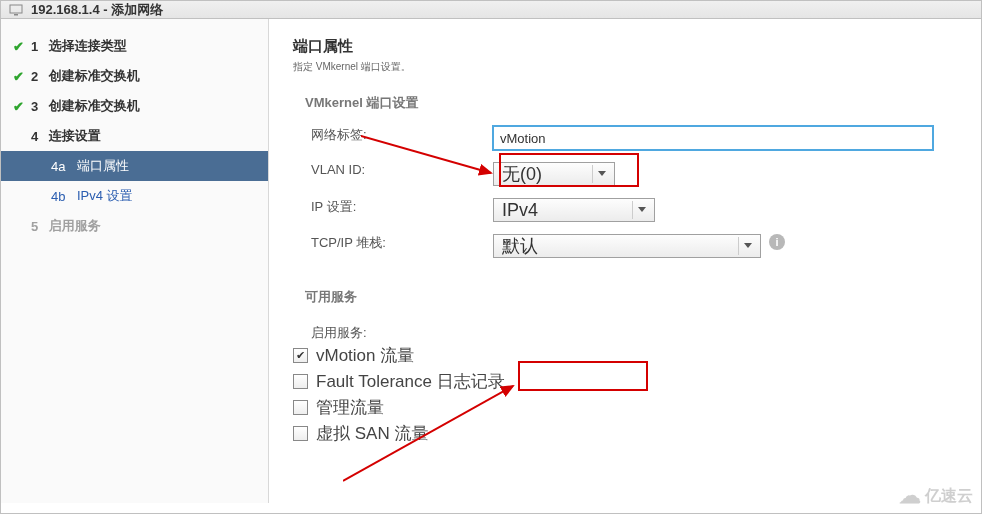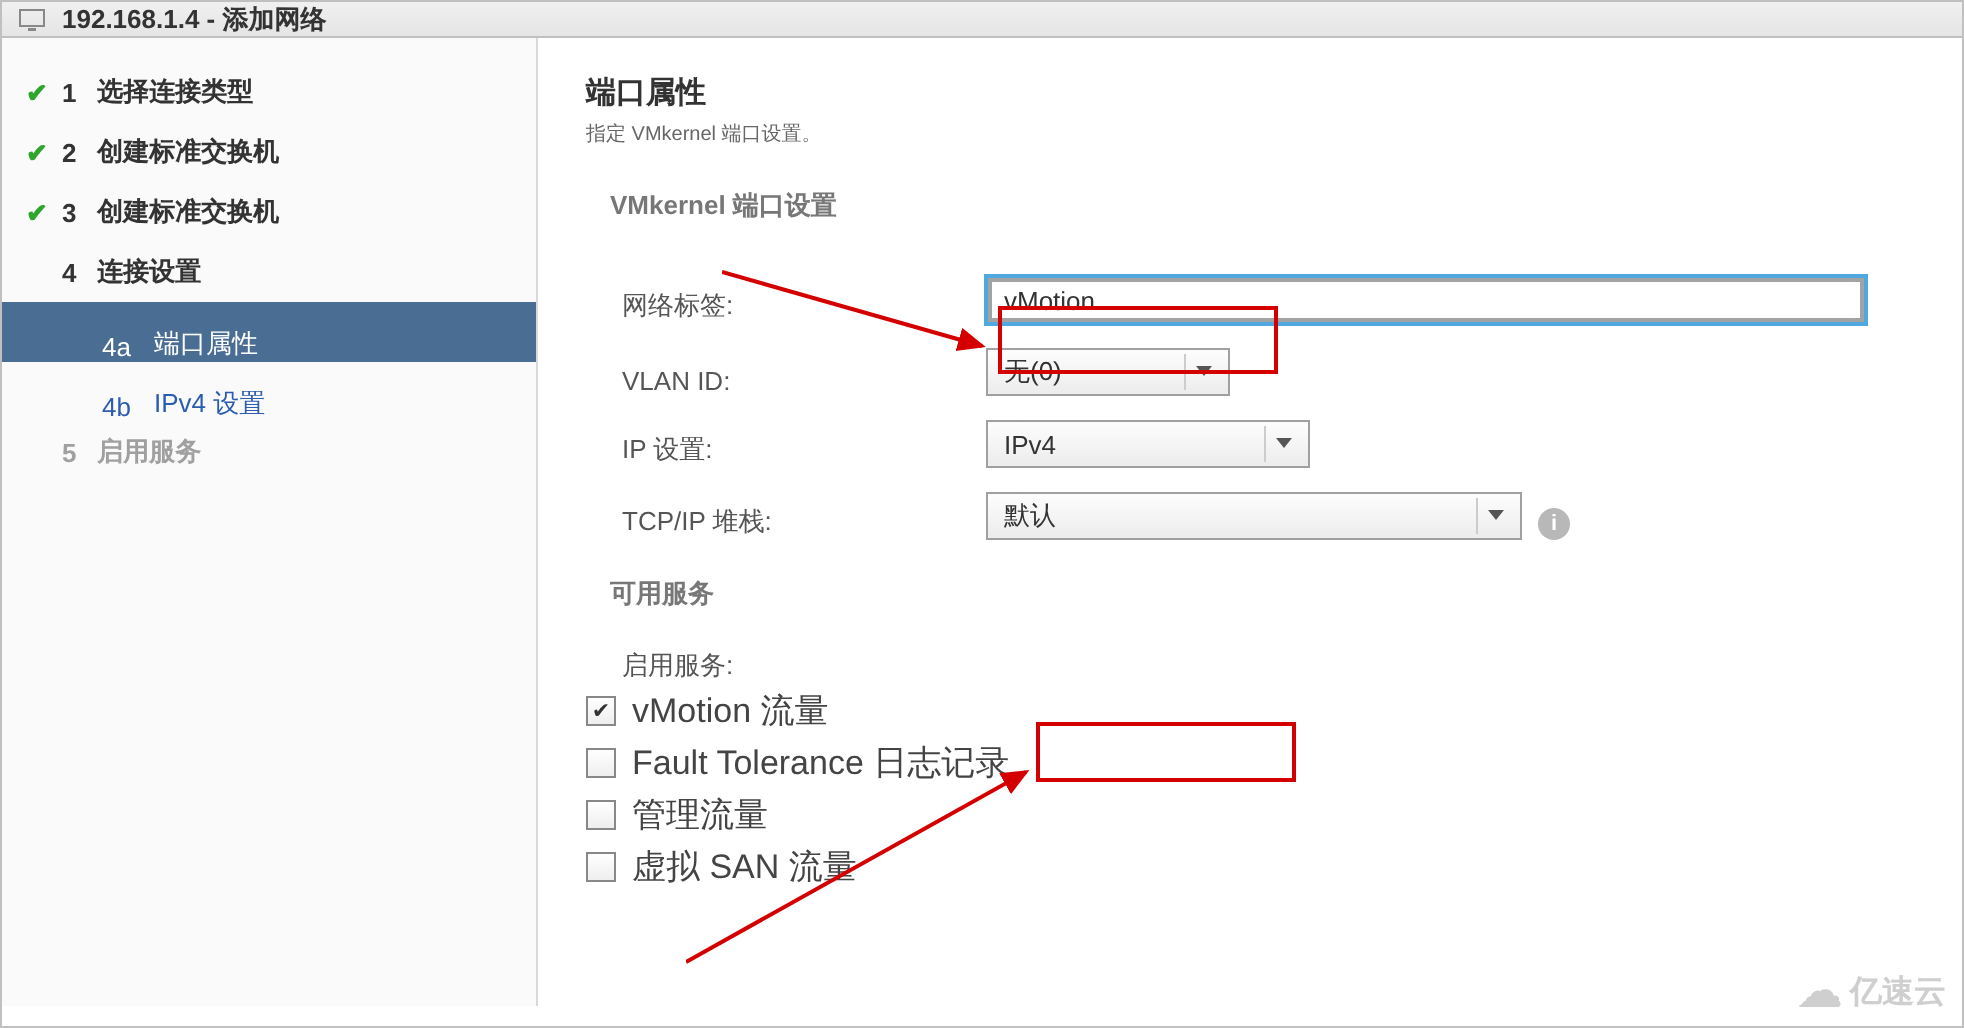--- a/index.html
+++ b/index.html
@@ -7,33 +7,33 @@
   .window { width:982px; height:514px; border:1px solid #c0c0c0; background:#fff; position:relative; }
   .titlebar { height:18px; background:linear-gradient(#f0f0f0,#e5e5e5); border-bottom:1px solid #c0c0c0; display:flex; align-items:center; padding:0 8px; font-size:13px; font-weight:bold; color:#333; }
   .titlebar .monitor-icon { margin-right:8px; display:inline-flex; }
   .body { display:flex; height:calc(100% - 28px); }
   .sidebar { width:268px; background:#fafafa; border-right:1px solid #d8d8d8; padding-top:12px; }
   .step { display:flex; align-items:center; height:30px; font-size:13px; color:#333; padding-left:12px; }
   .step .check { width:18px; color:#2fa52f; font-weight:bold; }
   .step .num { width:14px; font-weight:bold; }
   .step .label { font-weight:bold; }
   .step.disabled { color:#a0a0a0; }
-  .step.sub { padding-left:50px; color:#2a5db0;align-items:flex-end; }
+  .step.sub { padding-left:50px; color:#2a5db0; }
   .step.sub.active { background:#4a6d94; color:#fff; }
   .step.sub .subnum { width:26px; font-weight:normal; }
   .step.sub .label { font-weight:normal; }
   .content { flex:1; padding:18px 24px 0 24px; position:relative; }
   .h1 { font-size:15px; font-weight:bold; color:#333; margin-bottom:4px; }
   .desc { font-size:10px; color:#666; margin-bottom:20px; }
   .section-title { font-size:13px; font-weight:bold; color:#777; margin:18px 0 14px 12px; }
-  .row { display:flex; align-items:flex-end; height:36px; }
+  .row { display:flex; align-items:flex-start; height:36px; }
   .row .lbl { width:200px; font-size:13px; color:#555; padding-left:18px; }
-  .text-input { height:24px; border:3px solid #a3a3a3; background:#fff; font-size:13px; padding:0 6px; color:#333; width:440px; }
+  .text-input { height:24px; border:1px solid #a3a3a3; background:#fff; font-size:13px; padding:0 6px; color:#333; width:440px; }
   .text-input.focused { outline:2px solid #4fa8e0; outline-offset:-1px; }
-  .select { height:24px; border:1px solid #a0a0a0; background:linear-gradient(#fdfdfd,#ececec); display:flex; align-items:center; justify-content:space-between; padding:0 4px 0 8px; font-size:13px; color:#333; }
+  .select { height:24px; border:1px solid #a0a0a0; background:linear-gradient(#fdfdfd,#ececec); display:flex; align-items:center; justify-content:space-between; padding:0 4px 0 8px; font-size:18px; color:#333; }
   .select .arrow-btn { width:18px; height:18px; border-left:1px solid #ccc; display:flex; align-items:center; justify-content:center; }
   .select.small { width:122px; }
   .select.med { width:162px; }
   .select.wide { width:268px; }
   .info-icon { margin-left:8px; width:16px; height:16px; border-radius:50%; background:#b8b8b8; color:#fff; font-size:11px; font-weight:bold; display:inline-flex; align-items:center; justify-content:center; }
   .chk-row { display:flex; align-items:center; height:26px; font-size:17px; color:#444; }
   .chk { width:15px; height:15px; border:1px solid #888; background:linear-gradient(#fff,#eee); margin-right:8px; display:inline-flex; align-items:center; justify-content:center; }
   .chk.checked::after { content:"✔"; font-size:11px; color:#333; }
   
   .redbox1 { position:absolute; left:498px; top:152px; width:140px; height:34px; border:2px solid #d40000; pointer-events:none; }

